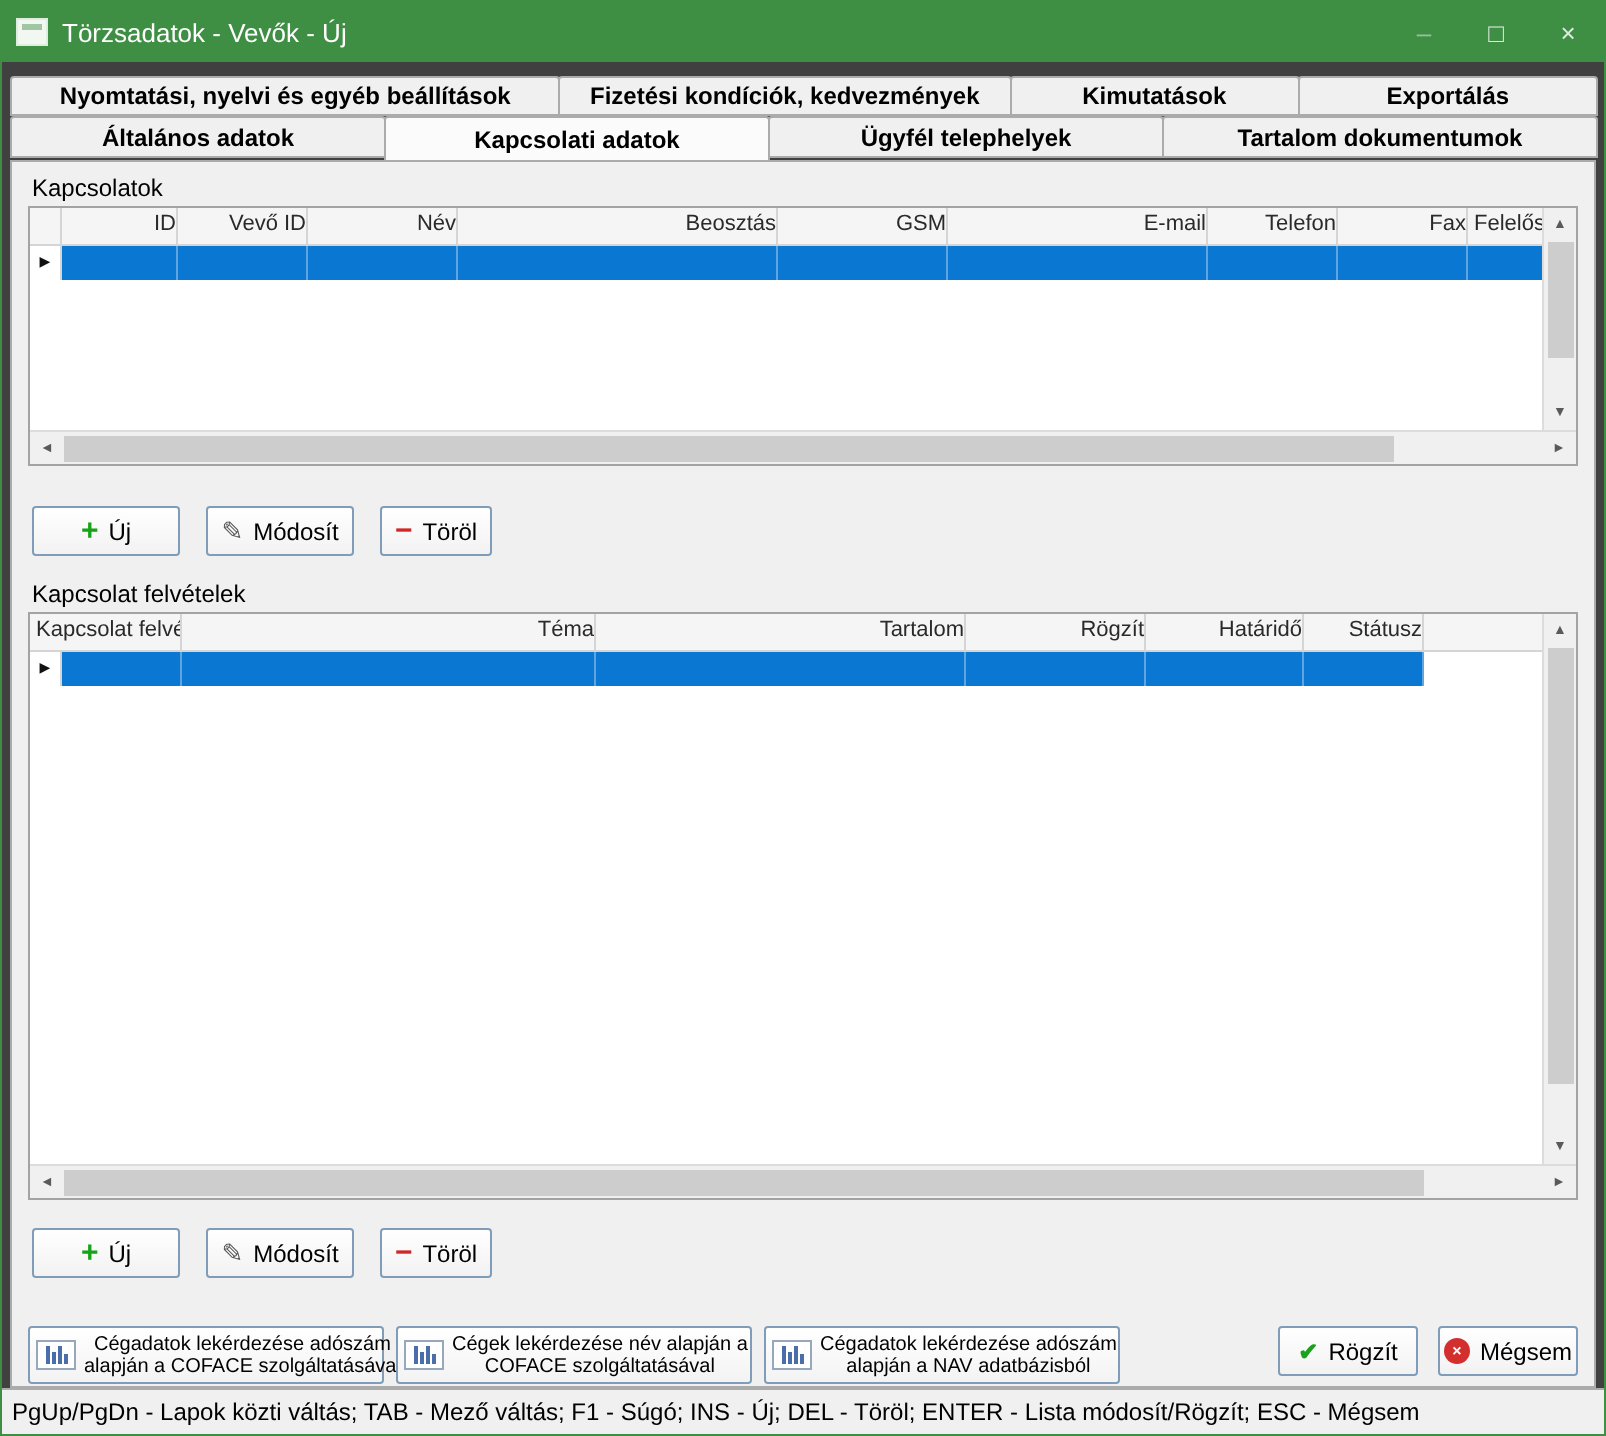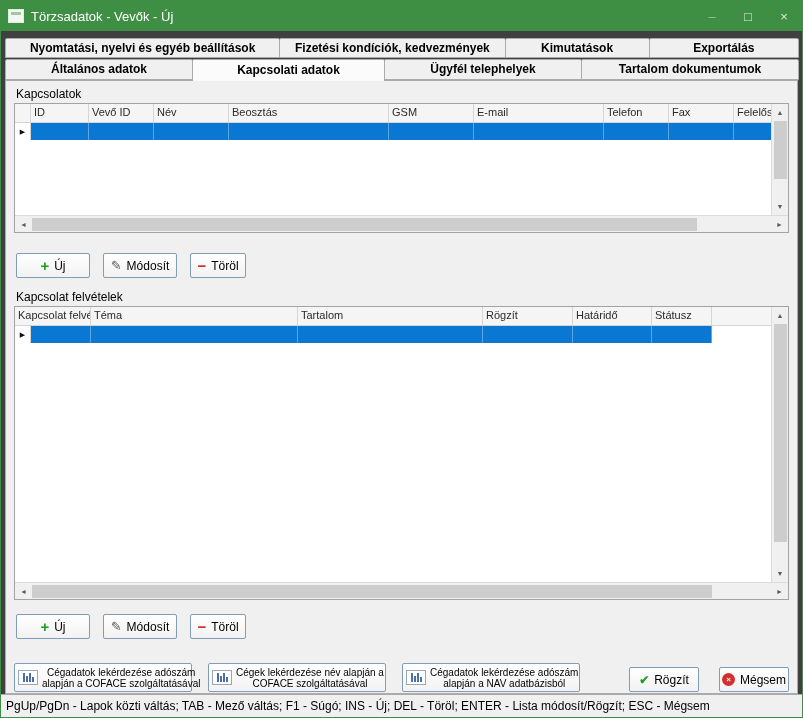--- a/index.html
+++ b/index.html
@@ -17,40 +17,40 @@
   .app-icon::after { content:""; position:absolute; left:2px; top:2px; right:2px; height:3px; background:#9fc7a4; }
   .title-text { flex:1; white-space:nowrap; overflow:hidden; }
   .win-btn { width:36px; height:30px; display:flex; align-items:center; justify-content:center;
              font-size:13px; color:rgba(255,255,255,.82); cursor:default; }
   .win-btn.min { color:rgba(255,255,255,.45); }
 
   
   .tabs { padding:7px 4px 0 4px; flex:0 0 auto; }
   .tabrow { display:flex; }
   .tabrow1 { height:20px; }
-  .tabrow2 { height:22px; align-items:center; }
+  .tabrow2 { height:22px; align-items:flex-start; }
   .tab { flex:1 1 auto; border:1px solid #ababab; background:#f0f0f0; height:20px;
          display:flex; align-items:center; justify-content:center; font-size:12px;
          padding:0 4px; border-radius:2px 2px 0 0; margin-right:-1px; white-space:nowrap;
          overflow:hidden; cursor:default;font-weight:bold; }
   .tabrow2 .tab { height:21px; }
   .tabrow2 .tab.active { height:22px; margin-bottom:-1px; border-bottom:none; background:#fbfbfb;
                          position:relative; z-index:2; }
 
   
   .page { flex:1 1 auto; margin:0 4px; border:1px solid #ababab; background:#f0f0f0;
           padding:4px 8px 0 8px; position:relative; overflow:hidden; }
   .group-label { font-size:12px; margin:2px 0 1px 2px; height:15px; }
 
   
   .grid { position:relative; border:1px solid #a3a3a3; background:#fff; display:flex; flex-direction:column; }
   .grid1 { height:130px; }
   .grid2 { height:294px; }
   .grid-header { display:flex; height:19px; flex:0 0 auto; background:#f5f5f5;
-                 border-bottom:1px solid #d5d5d5; padding-right:17px; }
+                 border-bottom:1px solid #d5d5d5; padding-right:17px;text-align:right; }
   .gh { flex:0 0 auto; font-size:11px; color:#2a2a2a; line-height:17px; padding-left:3px;
         border-right:1px solid #d5d5d5; overflow:hidden; white-space:nowrap; cursor:default; }
   .gh.fill { flex:1 1 auto; border-right:none; }
   .grid-row { display:flex; height:17px; flex:0 0 auto; padding-right:17px; }
   .cind { flex:0 0 16px; background:#fff; border-right:1px solid #d5d5d5;
           display:flex; align-items:center; justify-content:center; }
   .row-ind-glyph { font-size:7px; color:#111; line-height:1; }
   .csel { flex:0 0 auto; background:#0a77d2; border-right:1px solid rgba(255,255,255,.35); }
   .csel.fill { flex:1 1 auto; border-right:none; }
   .cwhite.fill { flex:1 1 auto; background:#fff; }
@@ -76,21 +76,21 @@
   .w74 { width:74px; } .w56 { width:56px; } .w70 { width:70px; }
   .ico { display:inline-block; line-height:1; }
   .ico-plus  { color:#17a317; font-weight:bold; font-size:15px; }
   .ico-minus { color:#d02626; font-weight:bold; font-size:15px; }
   .ico-edit  { color:#5a5a5a; font-size:13px; }
   .ico-check { color:#1ca11c; font-size:12px; font-weight:bold; }
   .ico-x { background:#d42f2f; color:#fff; width:13px; height:13px; border-radius:50%; font-size:8px;
            display:inline-flex; align-items:center; justify-content:center; font-weight:bold; }
 
   
-  .footer { display:flex; align-items:flex-end; gap:16px; margin-top:24px; }
+  .footer { display:flex; align-items:flex-start; gap:6px; margin-top:24px; }
   .lookup-btn { width:178px; height:29px; display:flex; align-items:center; gap:4px;
                 background:linear-gradient(#ffffff,#f3f3f3); border:1px solid #7f9db9; border-radius:2px;
                 padding:0 3px; font-family:"Liberation Sans",sans-serif; cursor:default; }
   .ico-lookup { flex:0 0 auto; width:20px; height:15px; border:1px solid #98a8bc; background:#fff;
                 display:inline-flex; align-items:flex-end; justify-content:center; gap:1px; padding:2px; }
   .ico-lookup i { display:block; width:2px; background:#4a6ea9; }
   .ico-lookup i:nth-child(1){height:9px;} .ico-lookup i:nth-child(2){height:6px;}
   .ico-lookup i:nth-child(3){height:9px;} .ico-lookup i:nth-child(4){height:5px;}
   .lookup-text { flex:1; font-size:10px; line-height:11px; text-align:center; white-space:nowrap; }
   .lookup-text span { display:block; }

